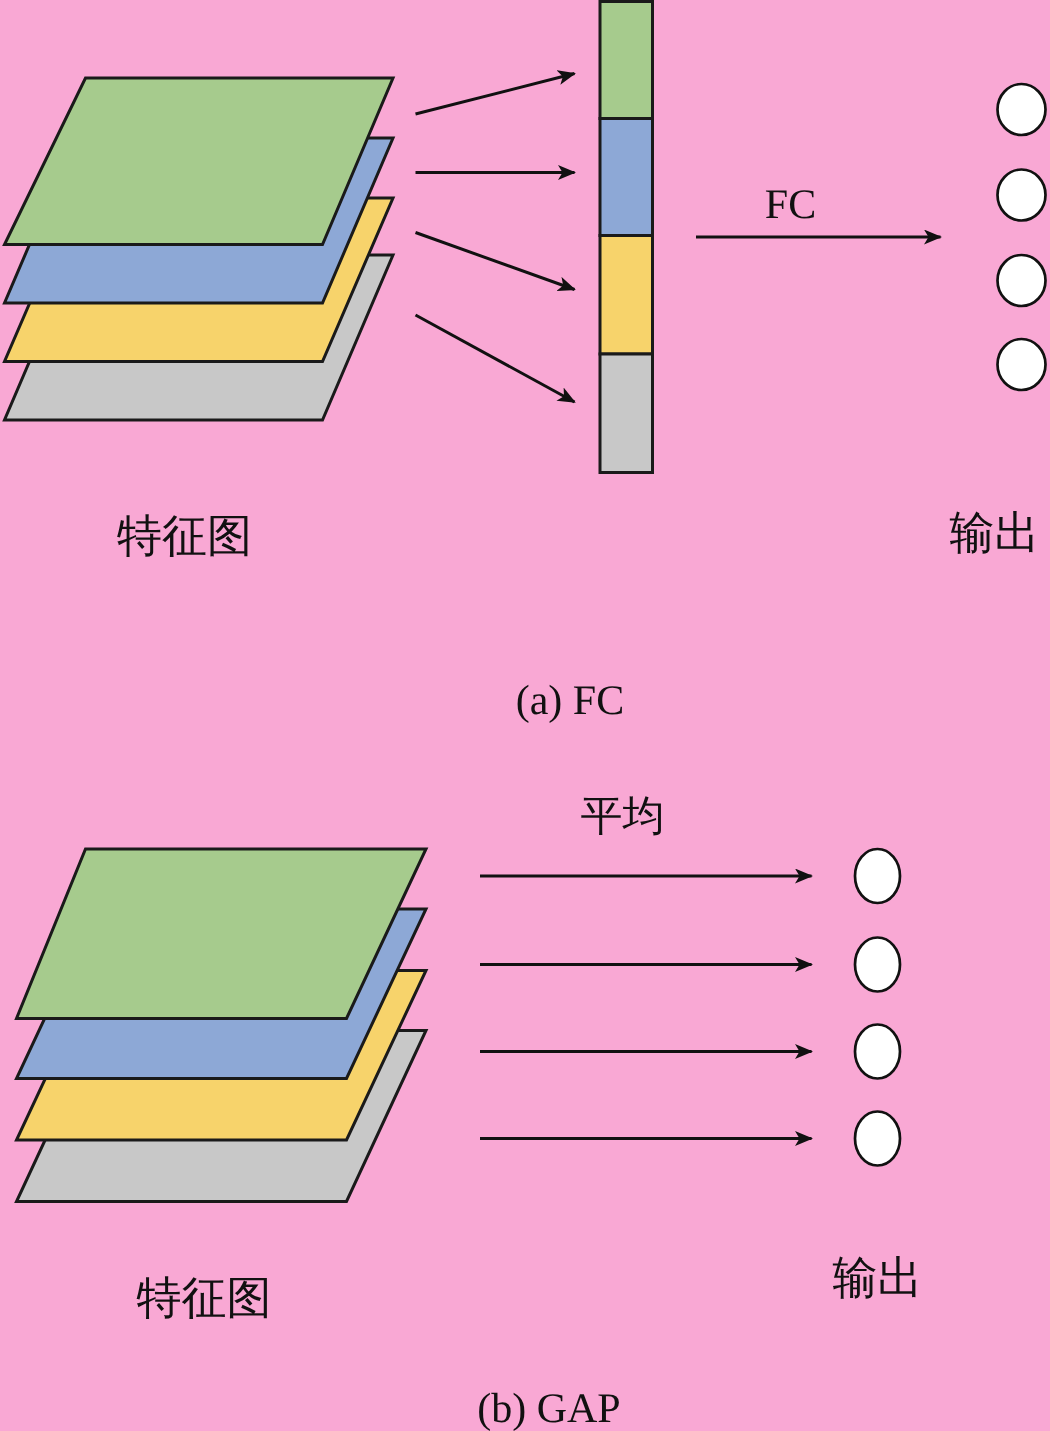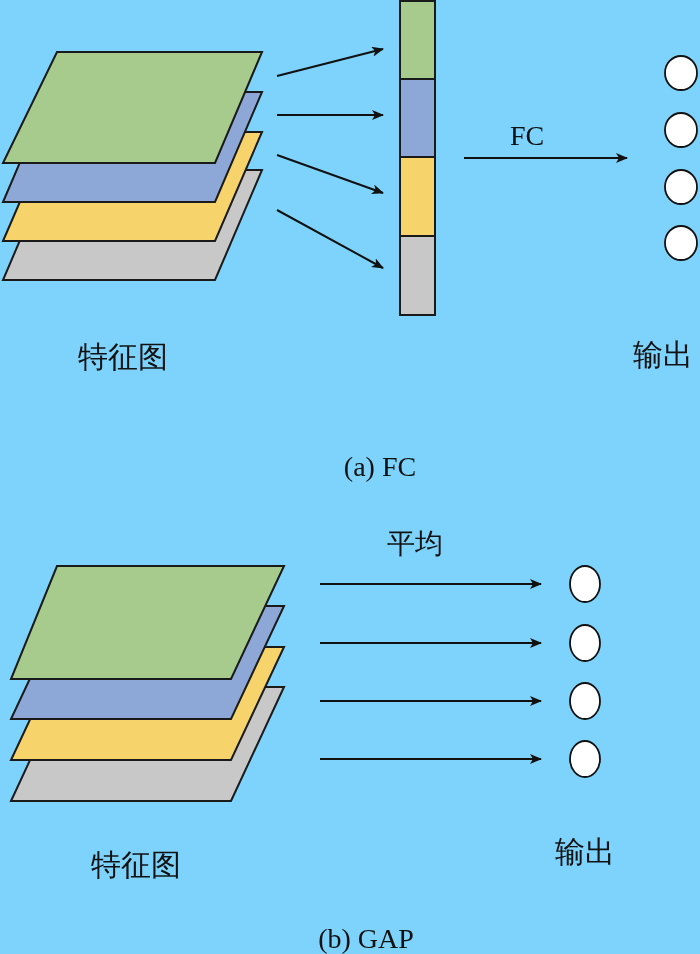--- a/index.html
+++ b/index.html
@@ -1,16 +1,16 @@
 <!DOCTYPE html>
 <html><head>
 <meta charset="utf-8">
 <style>
   html, body { margin: 0; padding: 0; background: #ffffff; }
-  #canvas { position: relative; width: 700px; height: 954px; overflow: hidden; background: #7dd3fc; }
+  #canvas { position: relative; width: 700px; height: 954px; overflow: hidden; background: #f9a8d4; }
   svg { position: absolute; left: 0; top: 0; }
   .lbl { font-family: "Liberation Serif", "DejaVu Serif", serif; fill: #111111; }
   .cjk { font-family: "DejaVu Sans", sans-serif; fill: #111111; }
 </style>
 </head>
 <body>
 
 <div id="canvas">
 <svg width="700" height="954" viewBox="0 0 700 954">
   <defs>

